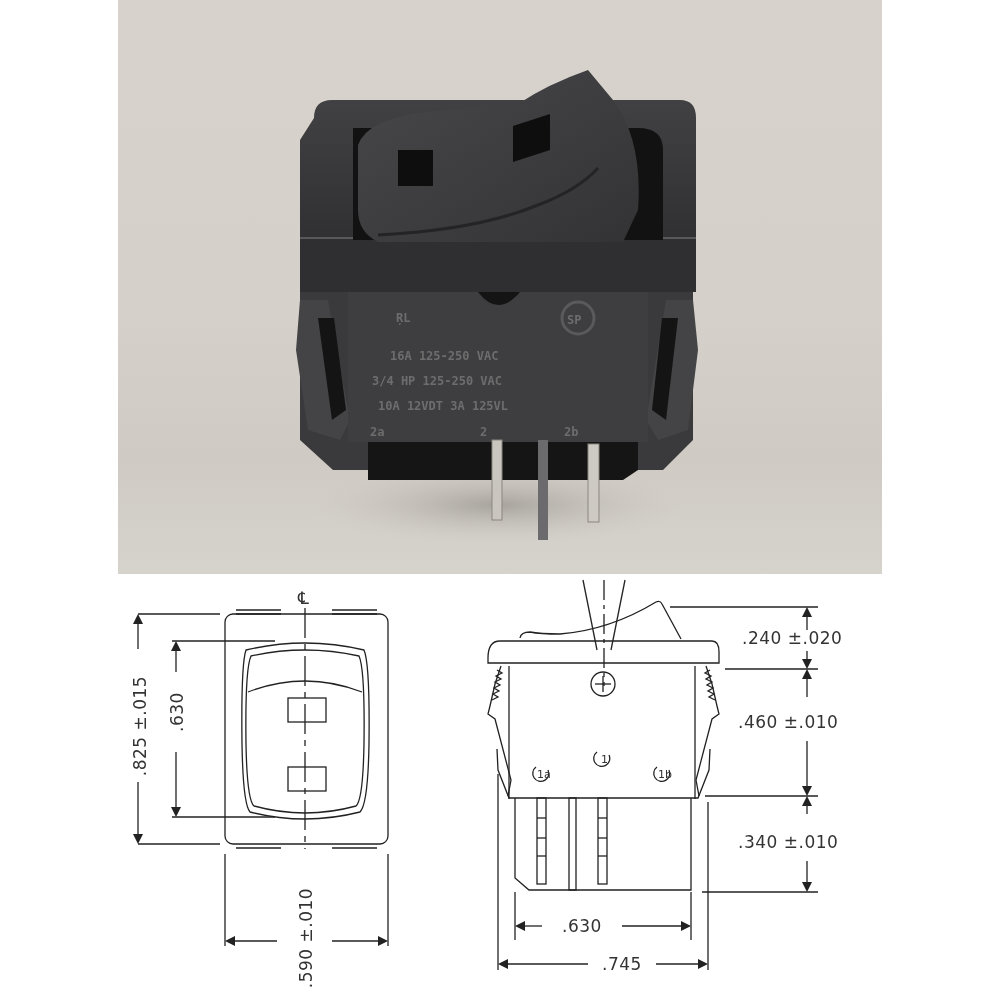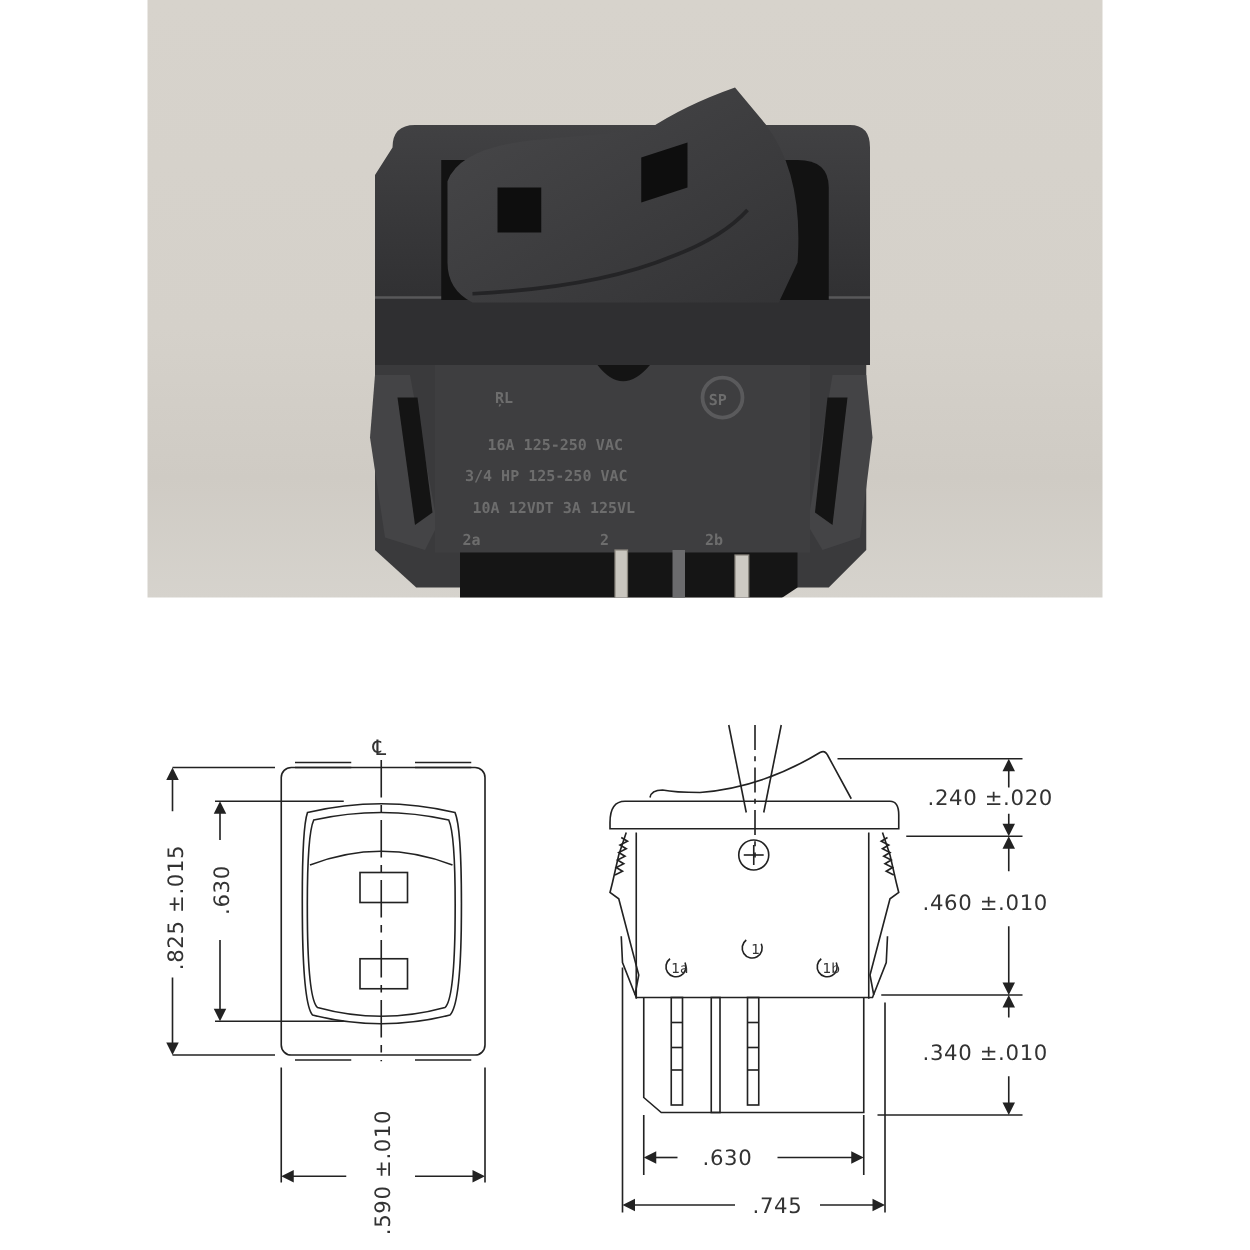--- a/index.html
+++ b/index.html
@@ -1,18 +1,18 @@
 <!DOCTYPE html>
 <html><head>
 <meta charset="utf-8">
 <style>
   html, body { margin: 0; padding: 0; background: #ffffff; }
   body { width: 1000px; height: 1000px; position: relative; overflow: hidden;
          font-family: "DejaVu Sans", sans-serif; }
-  #photo { position: absolute; left: 118px; top: 0; width: 764px; height: 478px;
+  #photo { position: absolute; left: 118px; top: 0; width: 764px; height: 574px;
            background: linear-gradient(180deg, #d7d3cc 0%, #d5d1ca 55%, #cfcbc4 80%, #d6d3cd 100%);
            overflow: hidden; }
   #photo svg { position: absolute; left: 0; top: 0; }
   #drawing { position: absolute; left: 0; top: 574px; width: 1000px; height: 426px; }
   .dim { font-family: "DejaVu Sans", sans-serif; fill: #333; font-size: 17px; letter-spacing: 0.5px; }
   .mark { font-family: "DejaVu Sans Mono", monospace; fill: #6d6d6d; font-size: 12px; font-weight: bold; }
 </style>
 </head>
 <body>
 

